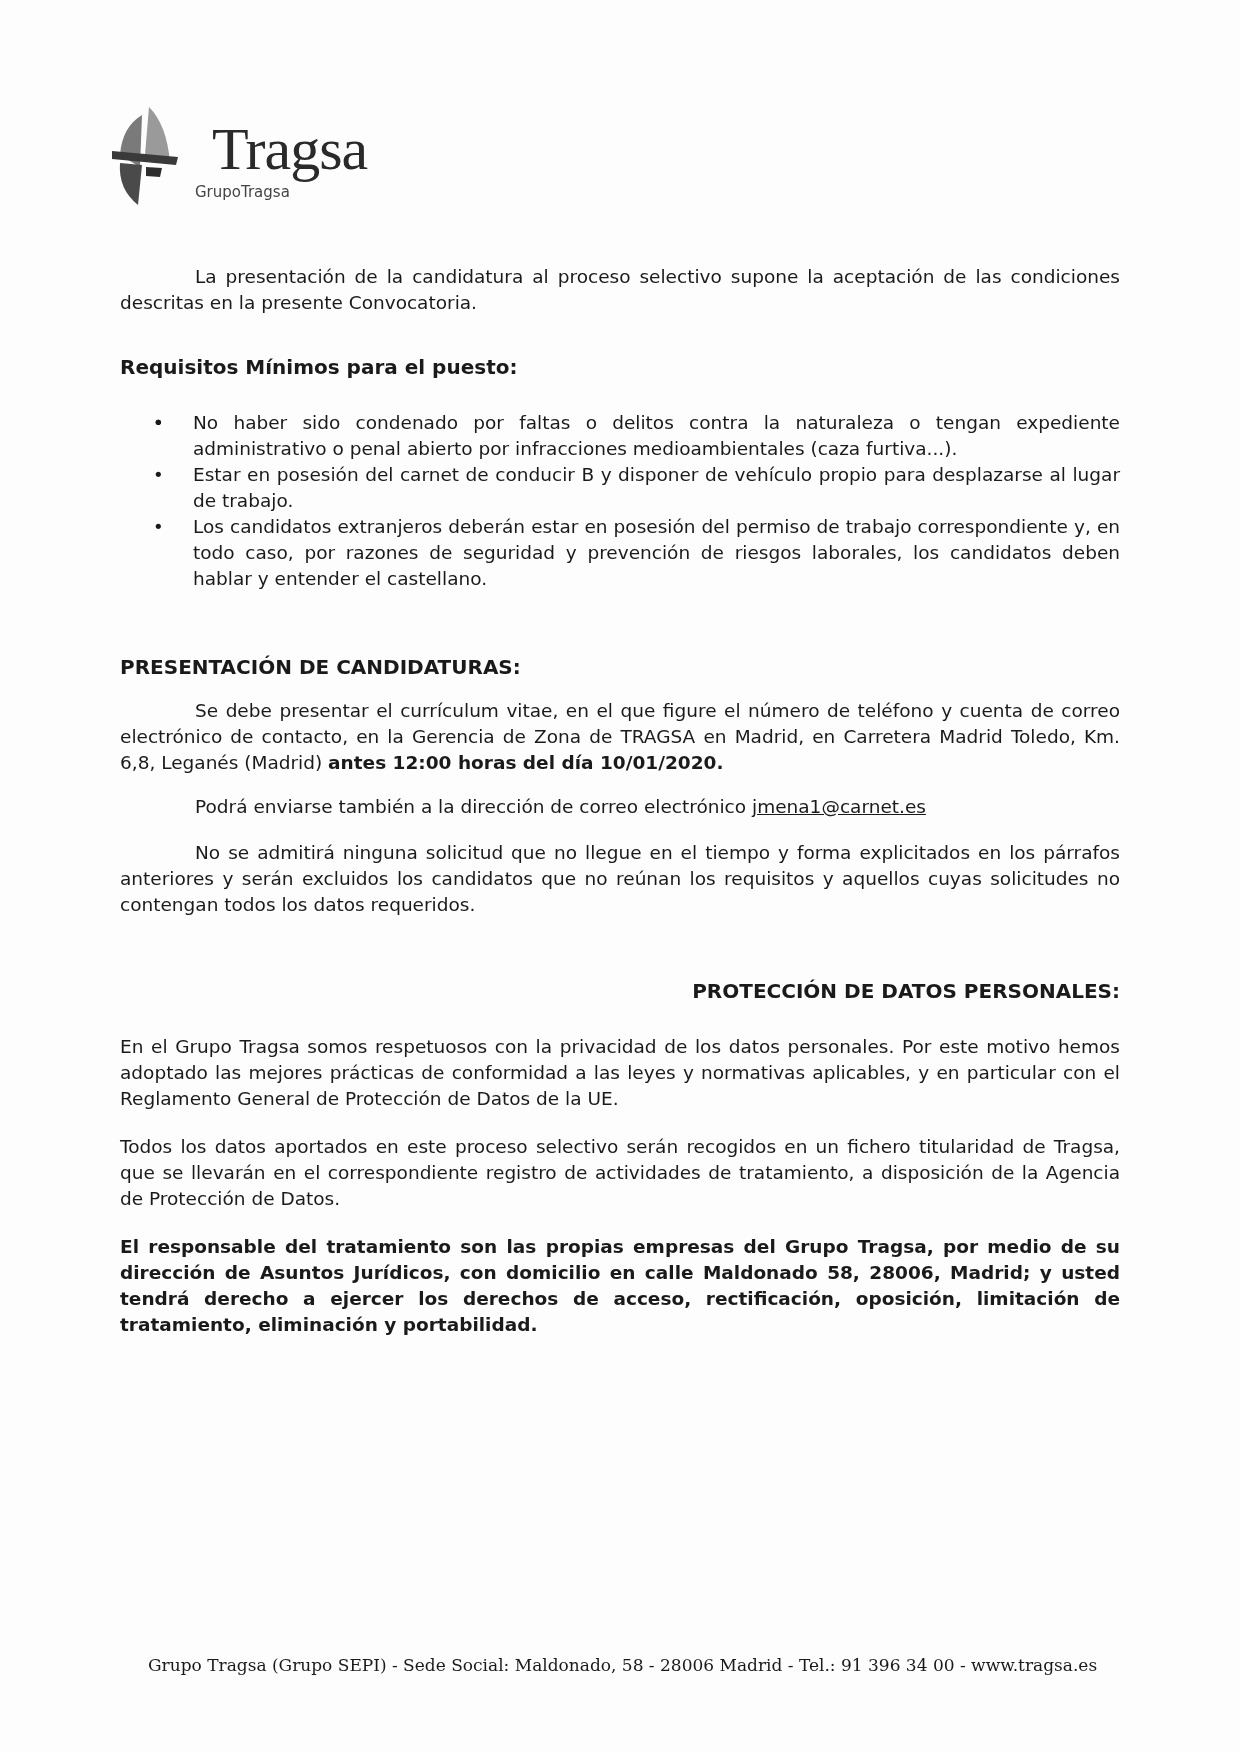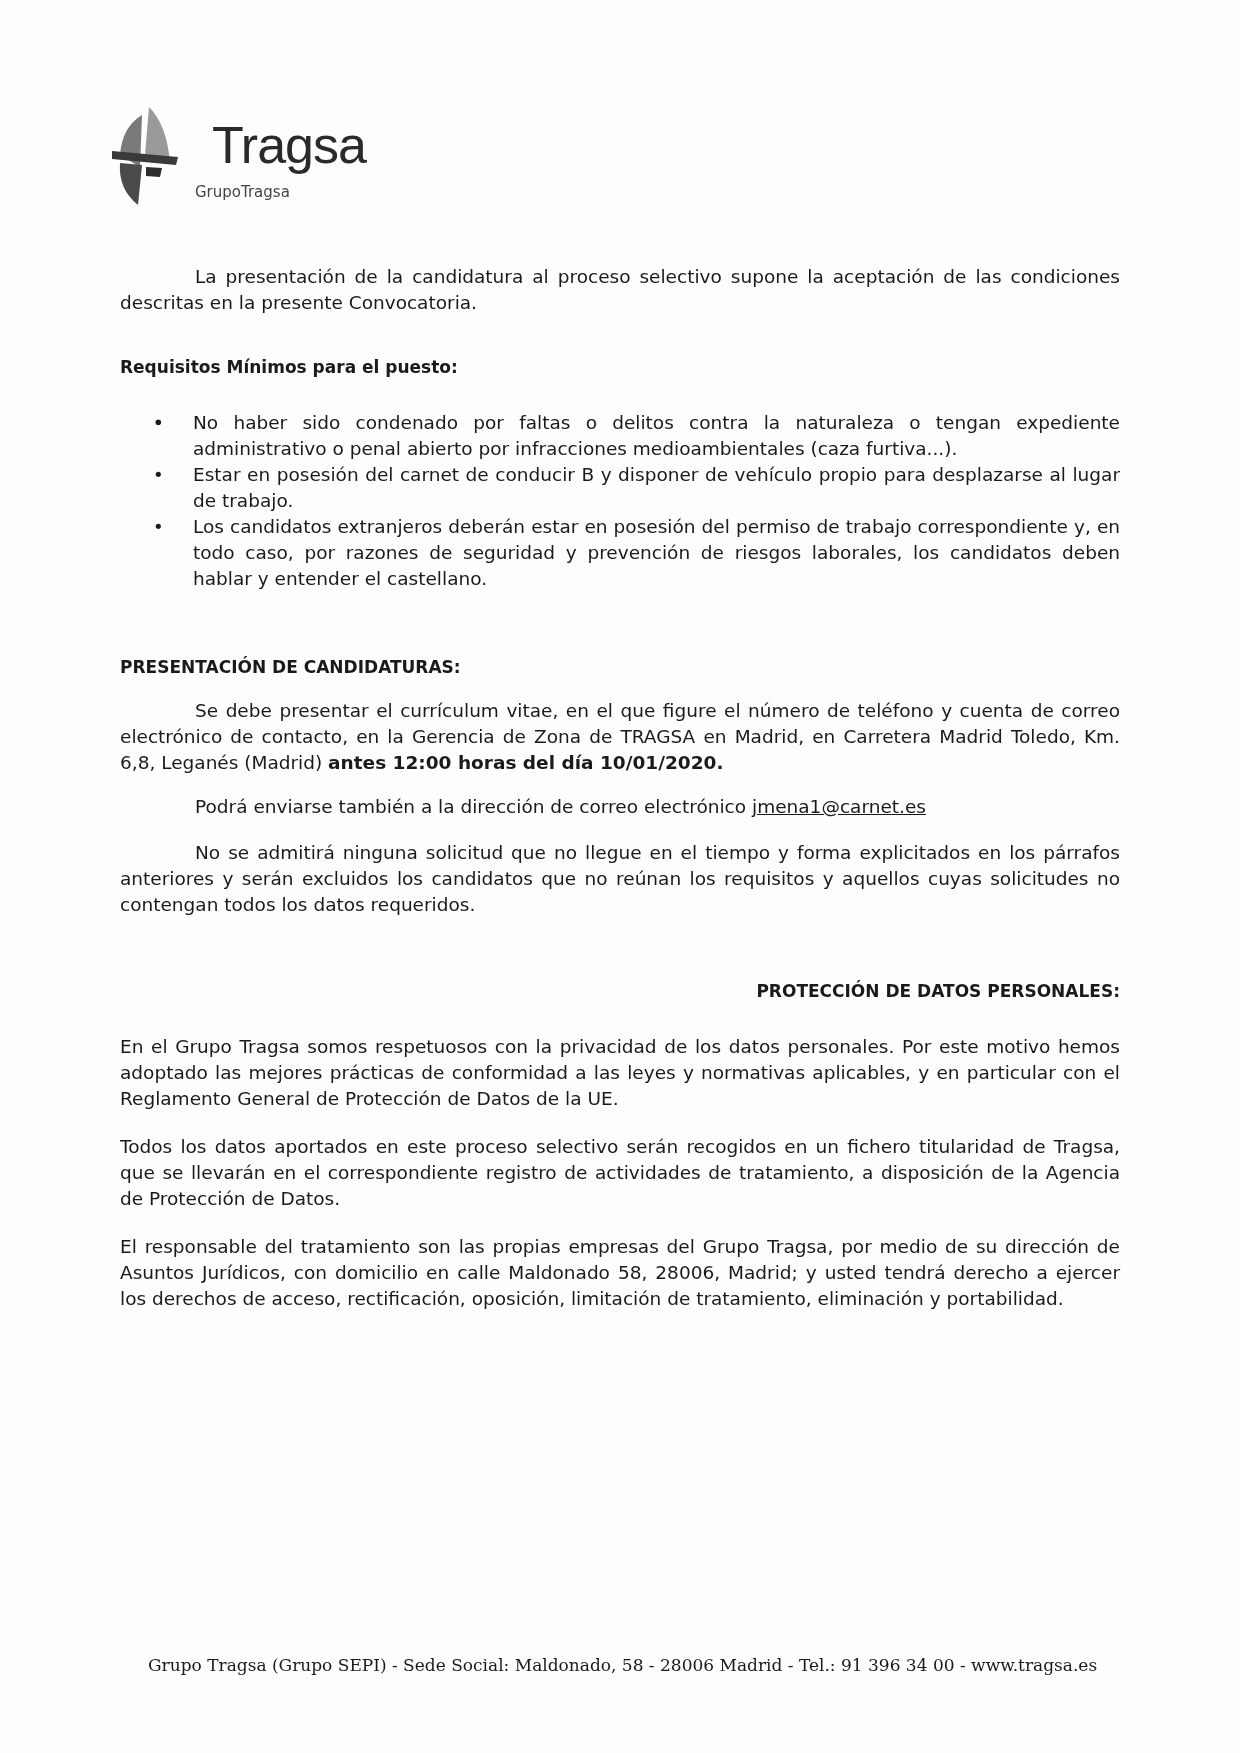--- a/index.html
+++ b/index.html
@@ -11,36 +11,36 @@
     font-family: "DejaVu Sans", sans-serif;
     color: #1a1a1a;
   }
   .page { position: absolute; inset: 0; background: #fdfdfd; }
 
   
   .logo { position: absolute; left: 112px; top: 105px; width: 260px; height: 100px; }
   .logo svg { position: absolute; left: 0; top: 0; }
   .logo-name {
     position: absolute; left: 100px; top: 10px;
-    font-family: Liberation Sans, sans-serif;
-    font-size: 52px; color: #2a2a2a; letter-spacing: -1px; font-weight: normal;
+    font-family: Liberation Serif, serif;
+    font-size: 60px; color: #2a2a2a; letter-spacing: -1px; font-weight: normal;
   }
   .logo-sub {
     position: absolute; left: 83px; top: 78px;
     font-size: 15px; color: #444;
   }
 
   .content {
     position: absolute; left: 120px; top: 264px; width: 1000px;
     font-size: 18.5px; line-height: 26px;
   }
   p { margin: 0; text-align: justify; }
   .indent { text-indent: 75px; }
   h2 {
-    margin: 0; font-size: 17px; font-weight: bold; line-height: 26px;
+    margin: 0; font-size: 20px; font-weight: bold; line-height: 26px;
   }
   ul.reqs {
     list-style: none; margin: 0; padding: 0;
   }
   ul.reqs li {
     position: relative; padding-left: 73px; text-align: justify;
   }
   ul.reqs li .bullet {
     position: absolute; left: 33px; top: 0; font-size: 18px;
   }
@@ -94,20 +94,20 @@
     <p class="indent" style="margin-top:18px;">
       <span>Podrá enviarse también a la dirección de correo electrónico </span><a class="mail">jmena1@carnet.es</a>
     </p>
 
     <p class="indent" style="margin-top:20px;">No se admitirá ninguna solicitud que no llegue en el tiempo y forma explicitados en los párrafos anteriores y serán excluidos los candidatos que no reúnan los requisitos y aquellos cuyas solicitudes no contengan todos los datos requeridos.</p>
 
     <h2 style="margin-top:60px;text-align:right;">PROTECCIÓN DE DATOS PERSONALES:</h2>
 
     <p style="margin-top:30px;">En  el Grupo Tragsa somos respetuosos con la privacidad de los datos personales. Por este motivo hemos adoptado las mejores prácticas de conformidad a las leyes y normativas aplicables, y en particular con el Reglamento General de Protección de Datos de la UE.</p>
     <p style="margin-top:22px;">Todos los datos aportados en este proceso selectivo serán recogidos en un fichero titularidad de Tragsa, que se llevarán en el correspondiente registro de actividades de tratamiento, a disposición de la Agencia de Protección de Datos.</p>
-    <p style="margin-top:22px;">El responsable del tratamiento son las propias empresas del Grupo Tragsa, por medio de su dirección de Asuntos Jurídicos, con domicilio en calle Maldonado 58, 28006, Madrid; y usted tendrá derecho a ejercer los derechos de acceso, rectificación, oposición, limitación de tratamiento, eliminación y portabilidad.</p>
+    <p style="margin-top:22px;font-weight:bold;">El responsable del tratamiento son las propias empresas del Grupo Tragsa, por medio de su dirección de Asuntos Jurídicos, con domicilio en calle Maldonado 58, 28006, Madrid; y usted tendrá derecho a ejercer los derechos de acceso, rectificación, oposición, limitación de tratamiento, eliminación y portabilidad.</p>
   </div>
 
   <div class="footer">
     <span>Grupo Tragsa (Grupo SEPI) - Sede Social: Maldonado, 58 - 28006 Madrid - Tel.: 91 396 34 00 - </span><a>www.tragsa.es</a>
   </div>
 
 </div>
 
 </body></html>

